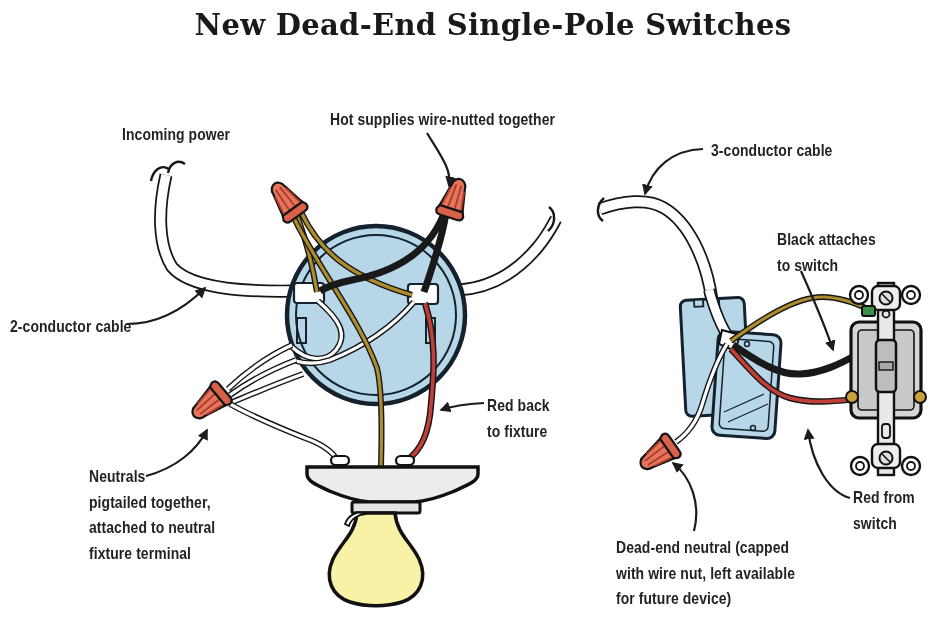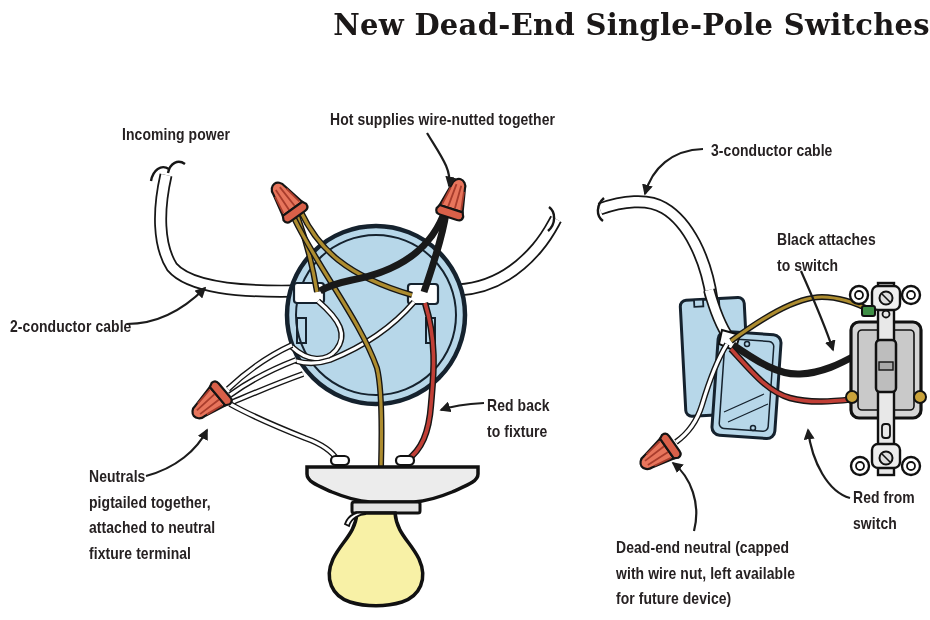--- a/index.html
+++ b/index.html
@@ -1,19 +1,19 @@
 <!DOCTYPE html>
 <html><head>
 <meta charset="utf-8">
 <style>
   html,body{margin:0;padding:0;background:#ffffff;}
   #stage{position:relative;width:930px;height:620px;background:#ffffff;overflow:hidden;
          font-family:"Liberation Sans",sans-serif;}
   #stage svg{position:absolute;left:0;top:0;}
-  .title{position:absolute;top:8px;left:56px;right:0;text-align:right;
+  .title{position:absolute;top:8px;left:56px;right:0;text-align:center;
          font-family:"DejaVu Serif",serif;font-weight:bold;font-size:29px;
          color:#1b1818;letter-spacing:.3px;}
   .lbl{position:absolute;font-weight:bold;font-size:17px;line-height:1.5;
        color:#262122;white-space:pre-line;transform:scaleX(.82);
        transform-origin:0 0;letter-spacing:.1px;}
 </style>
 </head>
 <body>
 
 <div id="stage">

